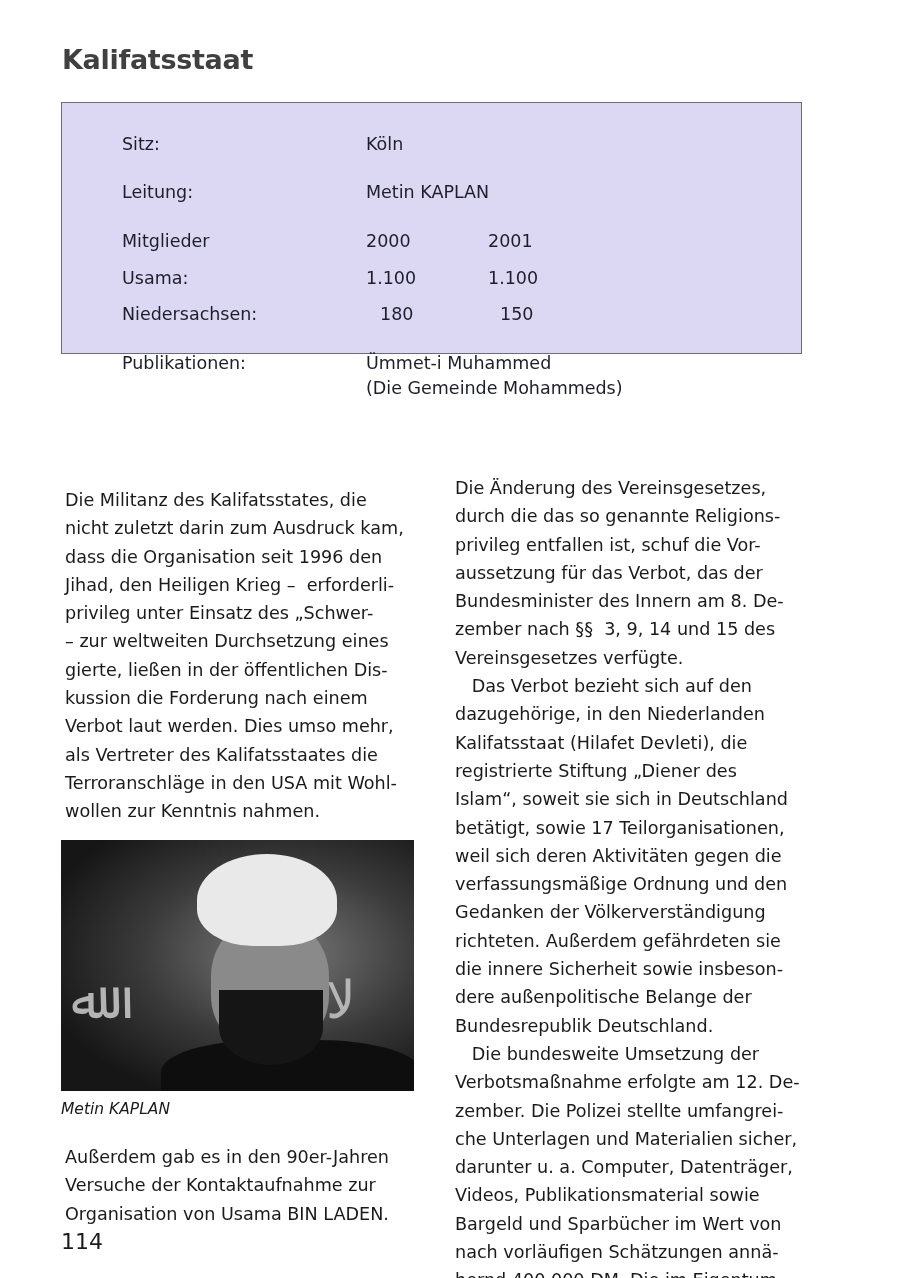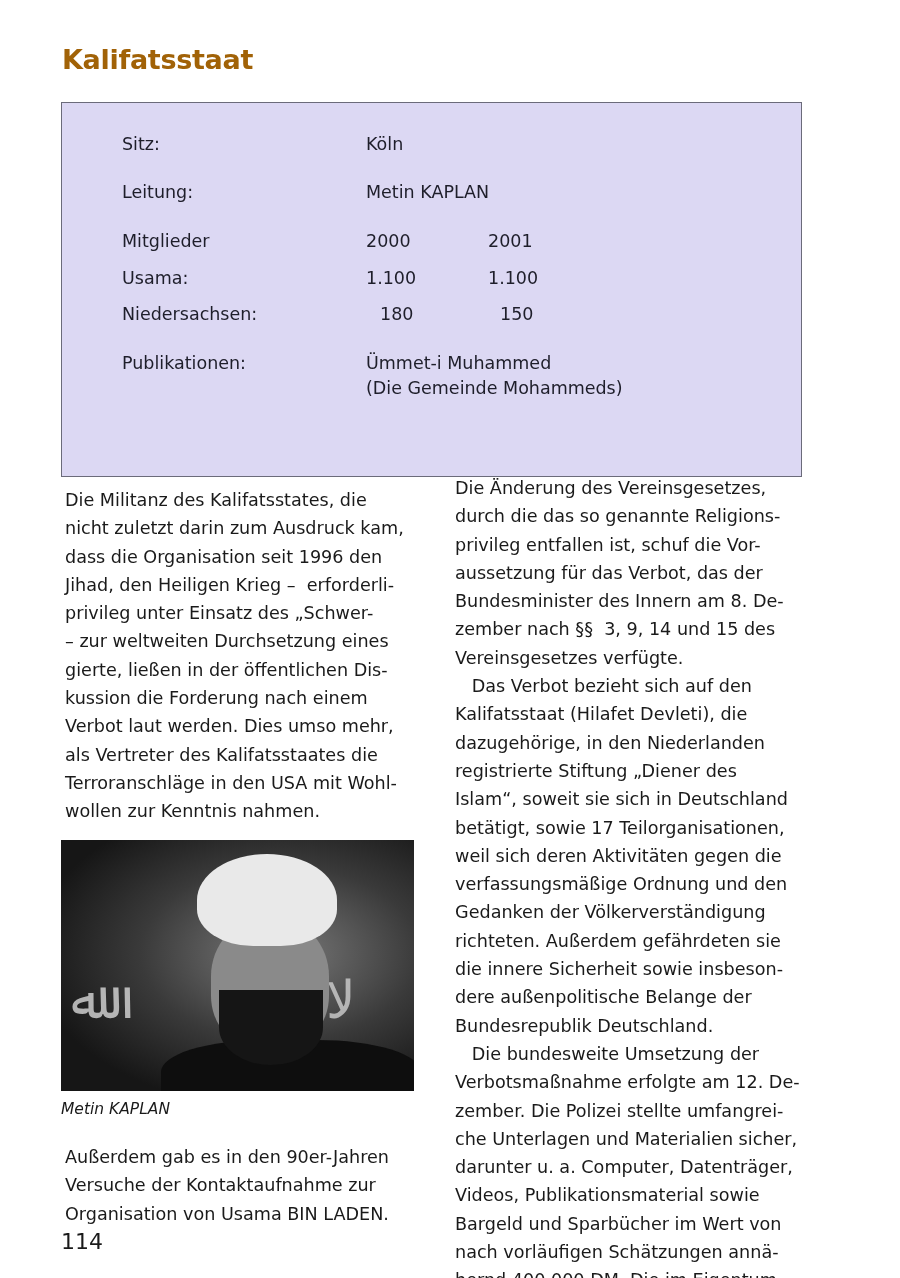--- a/index.html
+++ b/index.html
@@ -1,20 +1,20 @@
 <!DOCTYPE html>
 <html><head>
 <meta charset="utf-8">
 <style>
   html, body { margin: 0; padding: 0; background: #ffffff; }
   body { width: 900px; height: 1278px; position: relative; overflow: hidden;
          font-family: "DejaVu Sans", "Liberation Sans", sans-serif; color: #1a1a1a; }
   .title { position: absolute; left: 62px; top: 44px; font-size: 27px; font-weight: bold;
-           letter-spacing: -0.3px; color: #a16207; }
-  .infobox { position: absolute; left: 61px; top: 102px; width: 741px; height: 375px;
+           letter-spacing: -0.3px; color: #404040; }
+  .infobox { position: absolute; left: 61px; top: 102px; width: 741px; height: 252px;
              background: #dcd8f3; border: 1px solid #6b6b7a; box-sizing: border-box; }
   .info-row { position: absolute; left: 60px; font-size: 17.5px; color: #1e1e2a; }
   .info-row .lbl { position: absolute; left: 0; white-space: nowrap; }
   .info-row .v1 { position: absolute; left: 244px; white-space: nowrap; }
   .info-row .v2 { position: absolute; left: 366px; white-space: nowrap; text-align: right; }
   .col { position: absolute; font-size: 17.6px; line-height: 24.3px; color: #1a1a1a; }
   .col p { margin: 4px; white-space: pre; }
   .left-col { left: 61px; top: 484px; width: 360px; }
   .right-col { left: 451px; top: 472px; width: 360px; }
   .photo { position: absolute; left: 61px; top: 840px; width: 353px; height: 251px;
@@ -106,22 +106,22 @@
 
 <div class="col right-col">
   <p>Die Änderung des Vereinsgesetzes,</p>
   <p>durch die das so genannte Religions-</p>
   <p>privileg entfallen ist, schuf die Vor-</p>
   <p>aussetzung für das Verbot, das der</p>
   <p>Bundesminister des Innern am 8. De-</p>
   <p>zember nach §§  3, 9, 14 und 15 des</p>
   <p>Vereinsgesetzes verfügte.</p>
   <p>   Das Verbot bezieht sich auf den</p>
+  <p>dazugehörige, in den Niederlanden</p>
   <p>Kalifatsstaat (Hilafet Devleti), die</p>
-  <p>dazugehörige, in den Niederlanden</p>
   <p>registrierte Stiftung „Diener des</p>
   <p>Islam“, soweit sie sich in Deutschland</p>
   <p>betätigt, sowie 17 Teilorganisationen,</p>
   <p>weil sich deren Aktivitäten gegen die</p>
   <p>verfassungsmäßige Ordnung und den</p>
   <p>Gedanken der Völkerverständigung</p>
   <p>richteten. Außerdem gefährdeten sie</p>
   <p>die innere Sicherheit sowie insbeson-</p>
   <p>dere außenpolitische Belange der</p>
   <p>Bundesrepublik Deutschland.</p>

